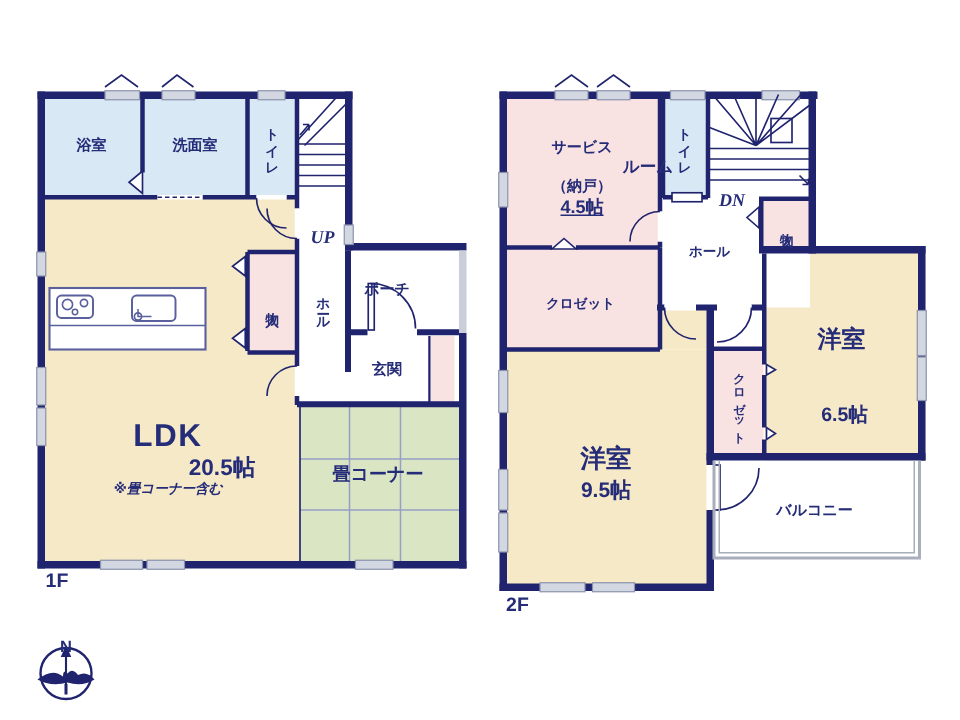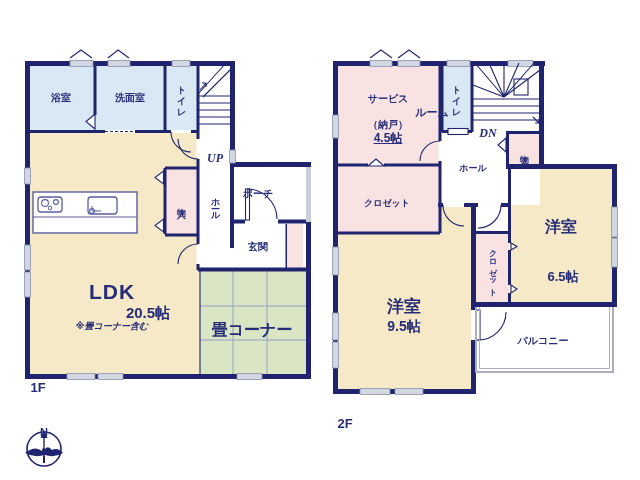--- a/index.html
+++ b/index.html
@@ -234,35 +234,35 @@
 <div class="lbl" style="left:130px;top:98px;font-size:10px;">洗面室</div>
 <div class="lbl v" style="left:181px;top:96px;font-size:9px;">トイレ</div>
 <div class="lbl updn" style="left:215px;top:158px;">UP</div>
 <div class="lbl v" style="left:181px;top:202px;font-size:9px;">物入</div>
 <div class="lbl v" style="left:215px;top:204px;font-size:9px;">ホール</div>
 <div class="lbl" style="left:258px;top:178px;font-size:10px;margin-top:16px;">ポーチ</div>
 <div class="lbl" style="left:258px;top:247px;font-size:10px;">玄関</div>
 <div class="lbl" style="left:112px;top:291px;font-size:21px;letter-spacing:1px;">LDK</div>
 <div class="lbl" style="left:112px;top:312px;font-size:15px;margin-left:36px;">20.5帖</div>
 <div class="lbl" style="left:112px;top:326px;font-size:9px;font-style:italic;">※畳コーナー含む</div>
-<div class="lbl" style="left:252px;top:330px;font-size:16px;">畳コーナー</div>
+<div class="lbl" style="left:252px;top:316px;font-size:12px;">畳コーナー</div>
 <div class="lbl" style="left:38px;top:387px;font-size:13px;">1F</div>
 
 <div class="lbl" style="left:388px;top:99px;font-size:10px;">サービス</div>
 <div class="lbl" style="left:388px;top:112px;font-size:11px;margin-left:44px;">ルーム</div>
 <div class="lbl" style="left:388px;top:125px;font-size:10px;">（納戸）</div>
 <div class="lbl" style="left:388px;top:138px;font-size:12px;text-decoration:underline;">4.5帖</div>
 <div class="lbl v" style="left:456px;top:96px;font-size:9px;">トイレ</div>
 <div class="lbl updn" style="left:488px;top:133px;">DN</div>
 <div class="lbl v" style="left:524px;top:149px;font-size:9px;">物入</div>
 <div class="lbl" style="left:473px;top:168px;font-size:9px;">ホール</div>
 <div class="lbl" style="left:387px;top:203px;font-size:9px;">クロゼット</div>
 <div class="lbl v" style="left:492px;top:268px;font-size:8px;">クロゼット</div>
 <div class="lbl" style="left:561px;top:227px;font-size:16px;">洋室</div>
 <div class="lbl" style="left:563px;top:241px;font-size:13px;margin-top:35px;">6.5帖</div>
 <div class="lbl" style="left:404px;top:306px;font-size:17px;">洋室</div>
 <div class="lbl" style="left:404px;top:326px;font-size:14px;">9.5帖</div>
 <div class="lbl" style="left:543px;top:341px;font-size:10px;text-align:right;">バルコニー</div>
-<div class="lbl" style="left:345px;top:403px;font-size:13px;margin-top:20px;">2F</div>
+<div class="lbl" style="left:345px;top:403px;font-size:13px;">2F</div>
 
 <div class="lbl" style="left:44px;top:432px;font-size:11px;">N</div>
 
 </div>
 
 </body></html>

